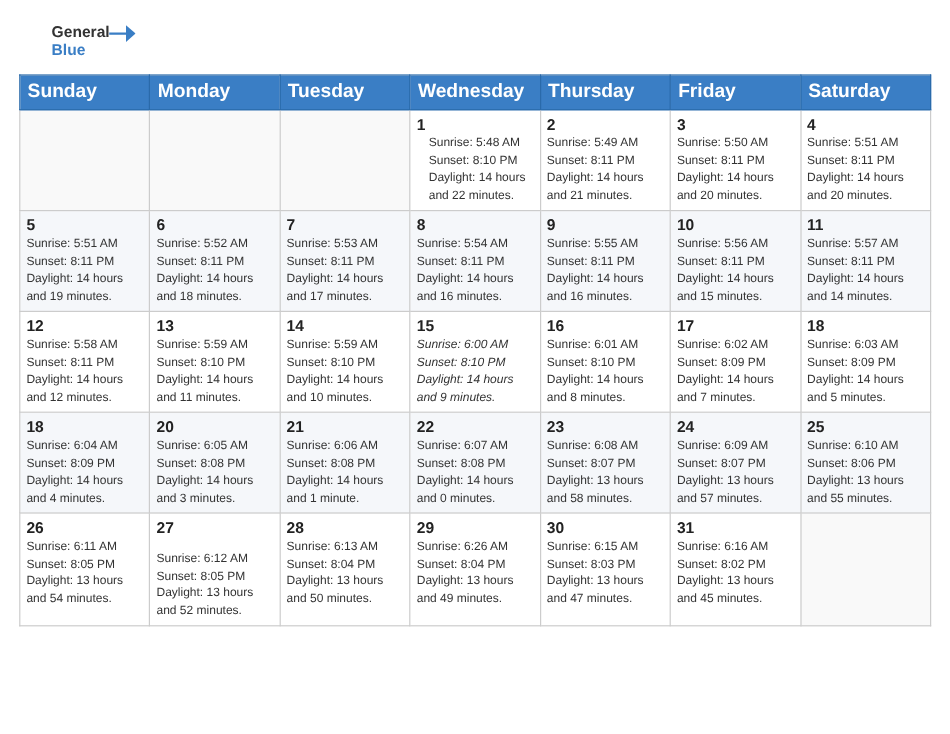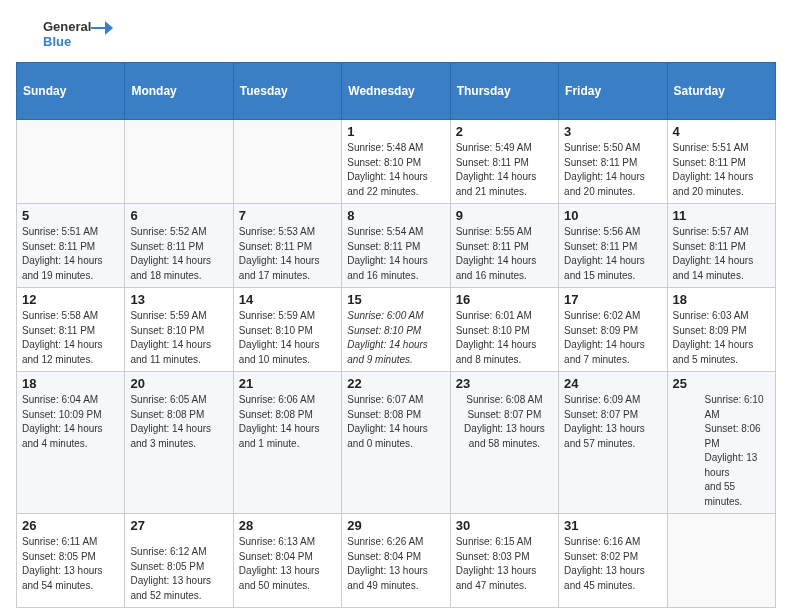--- a/index.html
+++ b/index.html
@@ -38,22 +38,22 @@
     table {
       width: 100%;
       border-collapse: collapse;
       font-size: 11px;
     }
     thead tr th {
       background-color: #3a7ec5;
       color: #fff;
       font-weight: bold;
       text-align: left;
-      padding: 21px 6px;
-      font-size: 12px;
+      padding: 5px 6px;
+      font-size: 16px;
       border: 1px solid #2a6aaa;
     }
     tbody tr td {
       border: 1px solid #ccc;
       vertical-align: top;
       padding: 4px 5px;
       width: calc(100% / 7);
       min-height: 80px;
       height: 80px;
       background: #fff;
@@ -107,21 +107,21 @@
         <th>Saturday</th>
       </tr>
   </thead>
   <tbody>
   <tr>
         <td class="empty"></td>
         <td class="empty"></td>
         <td class="empty"></td>
         <td>
           <span class="day-num">1</span>
-          <div class="day-info" style="white-space: pre-line;">Sunrise: 5:48 AM
+          <div class="day-info" style="white-space: pre-line; margin-left: 10px;">Sunrise: 5:48 AM
 Sunset: 8:10 PM
 Daylight: 14 hours
 and 22 minutes.</div>
         </td>
         <td>
           <span class="day-num">2</span>
           <div class="day-info" style="white-space: pre-line;">Sunrise: 5:49 AM
 Sunset: 8:11 PM
 Daylight: 14 hours
 and 21 minutes.</div>
@@ -240,21 +240,21 @@
           <div class="day-info" style="white-space: pre-line;">Sunrise: 6:03 AM
 Sunset: 8:09 PM
 Daylight: 14 hours
 and 5 minutes.</div>
         </td>
       </tr>
       <tr>
         <td>
           <span class="day-num">18</span>
           <div class="day-info" style="white-space: pre-line;">Sunrise: 6:04 AM
-Sunset: 10:09 PM
+Sunset: 8:09 PM
 Daylight: 14 hours
 and 4 minutes.</div>
         </td>
         <td>
           <span class="day-num">20</span>
           <div class="day-info" style="white-space: pre-line;">Sunrise: 6:05 AM
 Sunset: 8:08 PM
 Daylight: 14 hours
 and 3 minutes.</div>
         </td>
@@ -267,35 +267,35 @@
         </td>
         <td>
           <span class="day-num">22</span>
           <div class="day-info" style="white-space: pre-line;">Sunrise: 6:07 AM
 Sunset: 8:08 PM
 Daylight: 14 hours
 and 0 minutes.</div>
         </td>
         <td>
           <span class="day-num">23</span>
-          <div class="day-info" style="white-space: pre-line; text-align: center;">Sunrise: 6:08 AM
+          <div class="day-info" style="white-space: pre-line;">Sunrise: 6:08 AM
 Sunset: 8:07 PM
 Daylight: 13 hours
 and 58 minutes.</div>
         </td>
         <td>
           <span class="day-num">24</span>
           <div class="day-info" style="white-space: pre-line;">Sunrise: 6:09 AM
 Sunset: 8:07 PM
 Daylight: 13 hours
 and 57 minutes.</div>
         </td>
         <td>
           <span class="day-num">25</span>
-          <div class="day-info" style="white-space: pre-line; margin-left: 32px;">Sunrise: 6:10 AM
+          <div class="day-info" style="white-space: pre-line;">Sunrise: 6:10 AM
 Sunset: 8:06 PM
 Daylight: 13 hours
 and 55 minutes.</div>
         </td>
       </tr>
       <tr>
         <td>
           <span class="day-num">26</span>
           <div class="day-info" style="white-space: pre-line;">Sunrise: 6:11 AM
 Sunset: 8:05 PM

